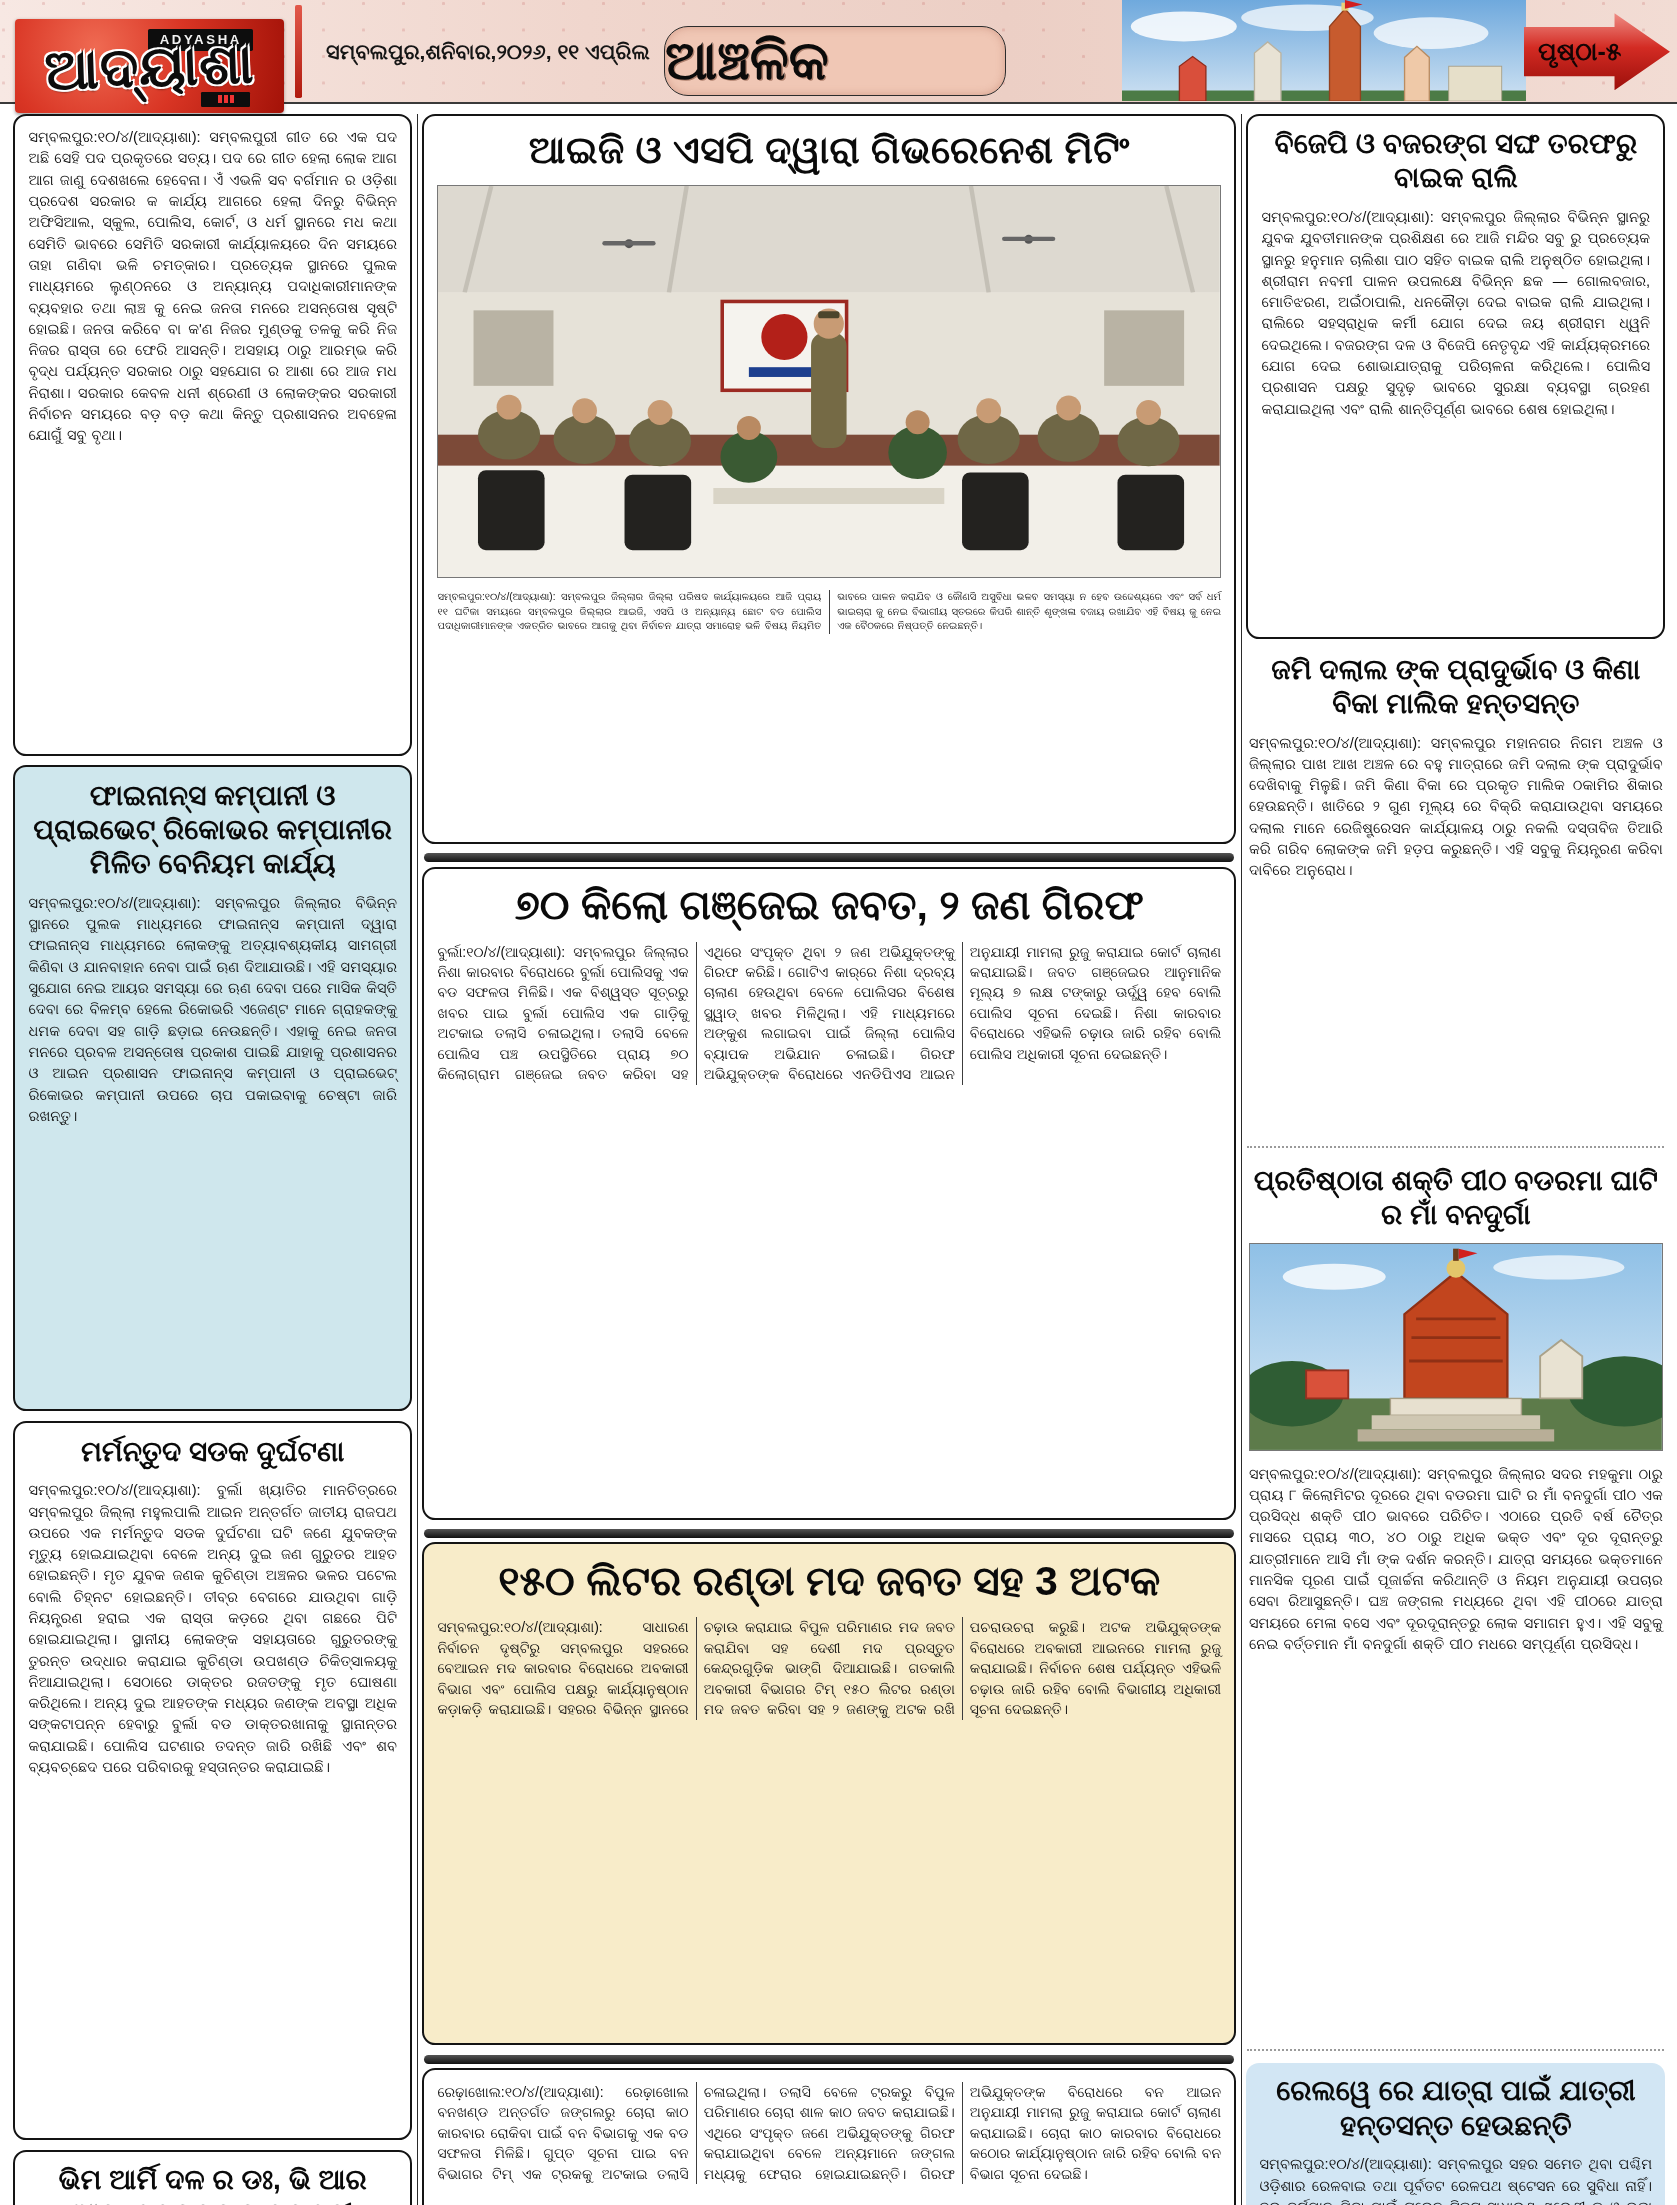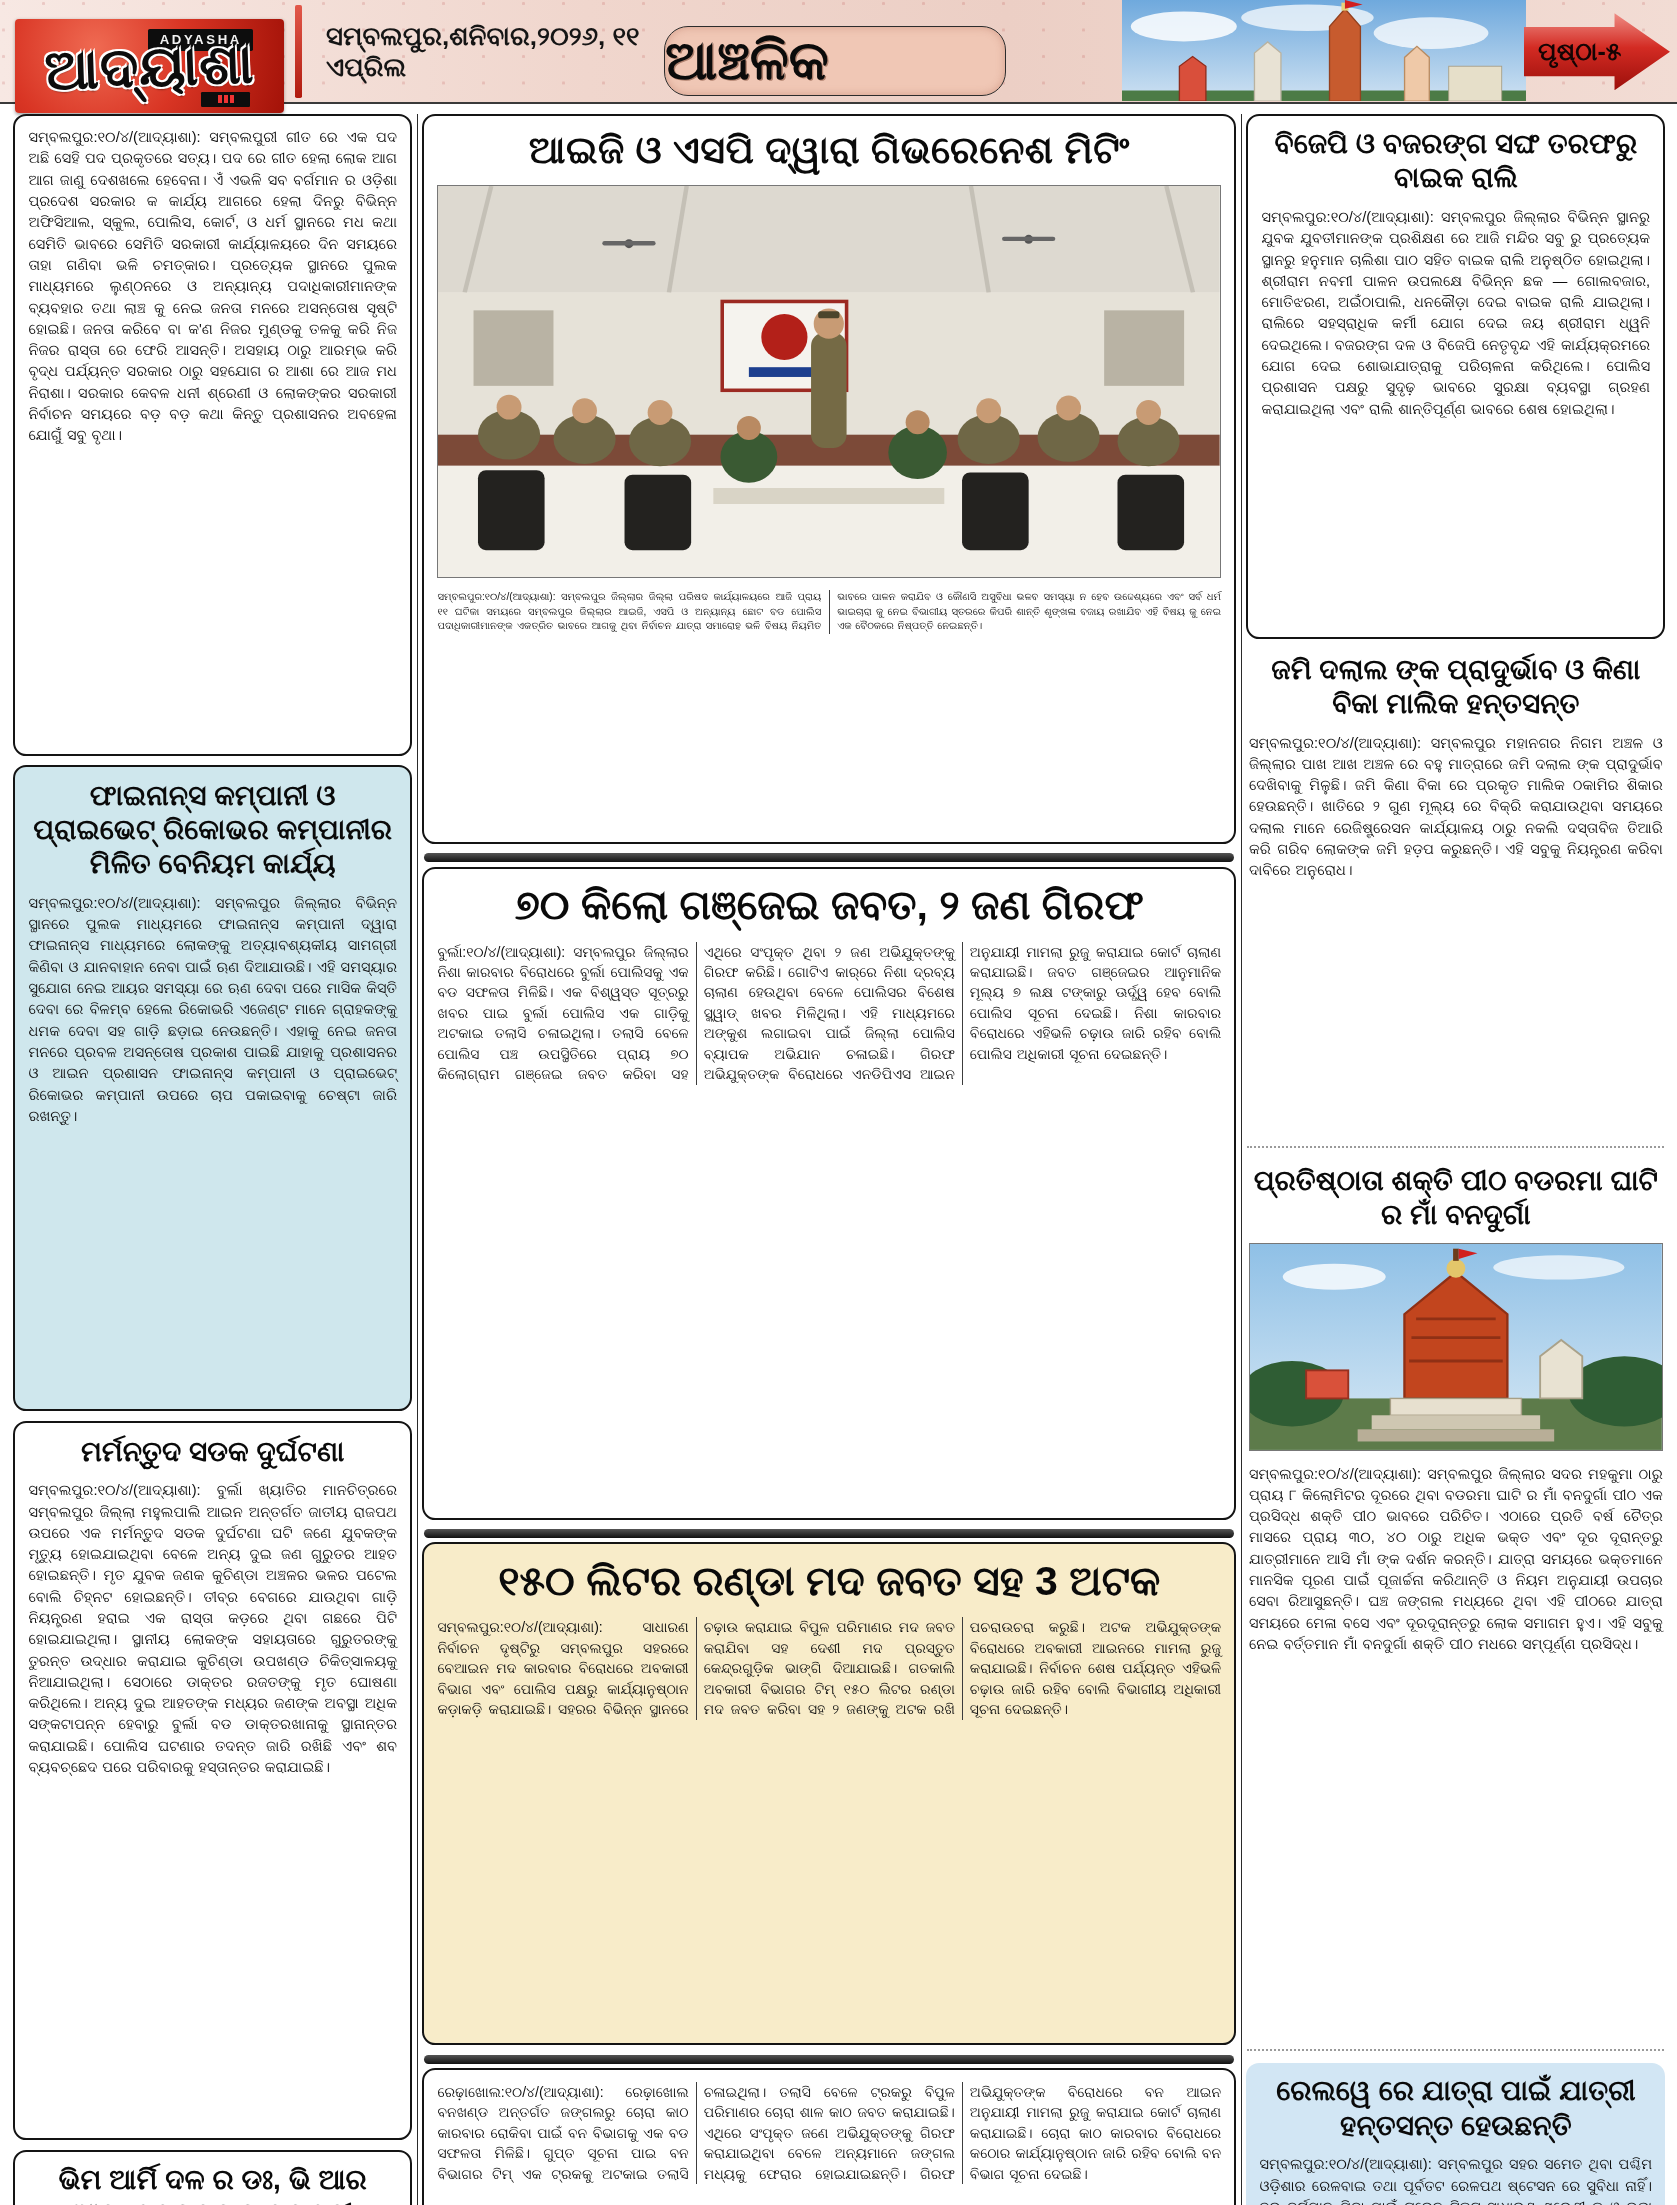--- a/index.html
+++ b/index.html
@@ -36,21 +36,21 @@
   }
   .logo-corner {
     position:absolute; right:34px; bottom:6.2px; width:49px; height:15px; background:#0d0d0d;
     border-radius:1.3px; display:flex; align-items:center; justify-content:center; gap:2.6px;
   }
   .logo-corner i { display:block; width:3.5px; height:8px; background:#e33; }
   .masthead-redbar { position:absolute; left:295px; top:5.3px; width:7px; height:93px;
     background:linear-gradient(180deg,#e2584a,#b01a0e); border-radius:1.8px; }
   .dateline {
     position:absolute; left:326px; top:0; height:104px; width:335px;
-    display:flex; align-items:center; font-size:26px; font-weight:bold; color:#151515;
+    display:flex; align-items:center; font-size:21px; font-weight:bold; color:#151515;
   }
   .title-box {
     position:absolute; left:664px; top:25.6px; width:342px; height:70px;
     background:#f0c7b5; border:1.8px solid #2c2c2c; border-radius:24px;
     display:flex; align-items:center; 
     box-shadow:inset 0 0 8px rgba(160,80,60,.35);
   }
   .title-box .title-text {
     font-size:54px; font-weight:bold; color:#0b0b0b;
     text-shadow:1.3px 1.3px 0 rgba(120,70,50,.55);

